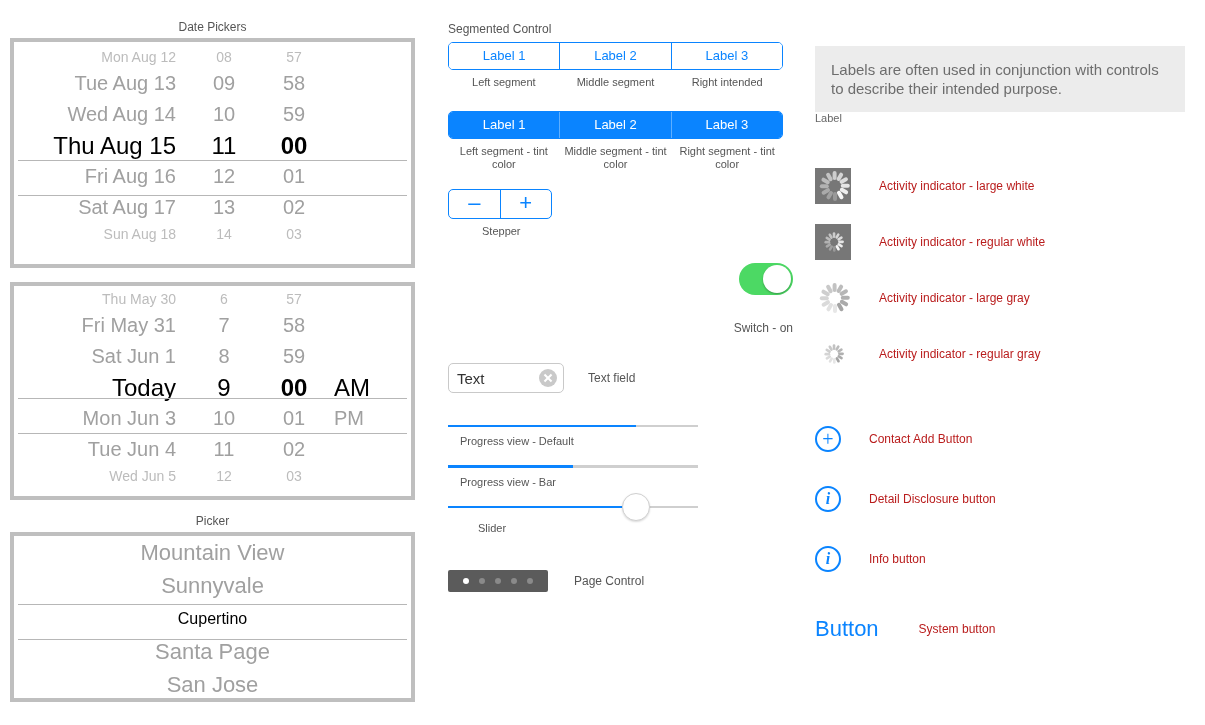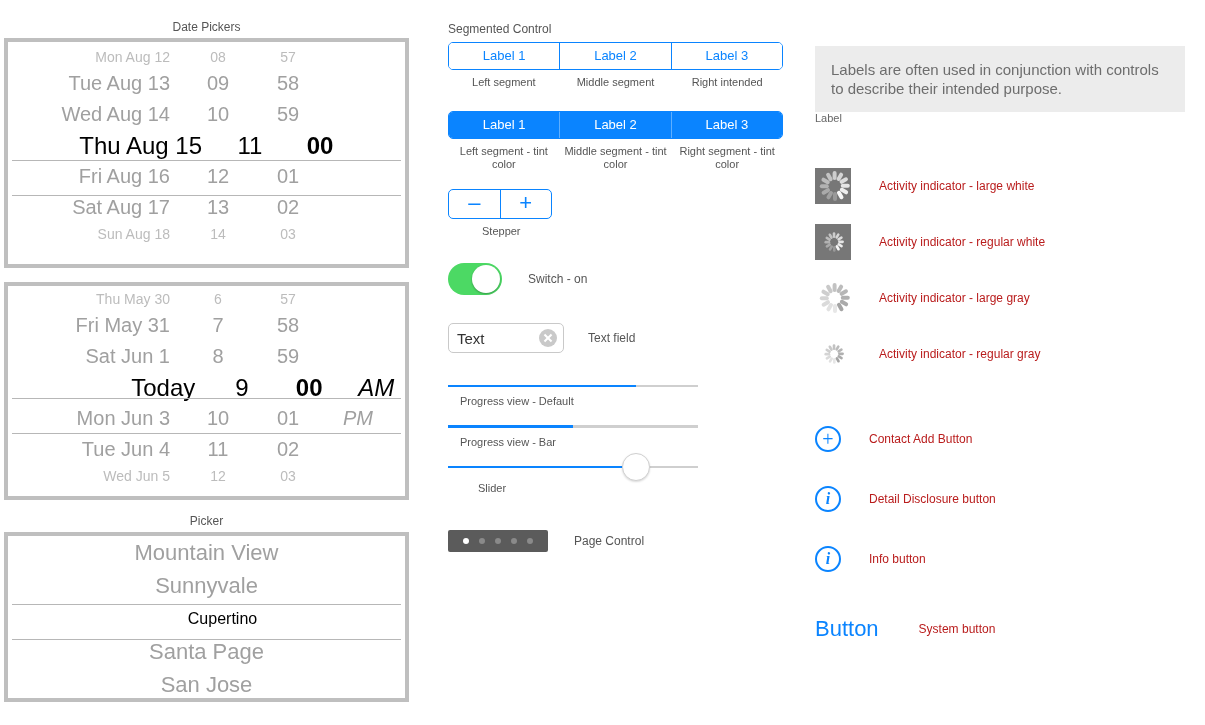--- a/index.html
+++ b/index.html
@@ -4,21 +4,21 @@
 <style>
   * { box-sizing: border-box; margin: 0; padding: 0; }
   body {
     font-family: "Helvetica Neue", Helvetica, Arial, sans-serif;
     background: #fff;
     width: 1205px;
     height: 725px;
     position: relative;
     color: #333;
   }
-  .col-left { position: absolute; left: 4px; top: 20px; width: 405px; }
+  .col-left { position: absolute; left: 10px; top: 20px; width: 405px; }
   .col-mid  { position: absolute; left: 448px; top: 22px; width: 345px; }
   .col-right{ position: absolute; left: 815px; top: 46px; width: 370px; }
 
   .section-title {
     font-size: 12px; color: #555; text-align: center; margin-bottom: 4px;
   }
   .section-title-left { text-align:left; font-size:12px; color:#555; margin-bottom:6px; }
 
   
   .picker-frame {
@@ -36,24 +36,24 @@
   .picker-row {
     display: flex;
     align-items: center;
     height: 31px;
     font-size: 20px;
     color: #a0a0a0;
   }
   .picker-row .c1 { width: 180px; text-align: right; padding-right: 18px; }
   .picker-row .c2 { width: 60px; text-align: center; }
   .picker-row .c3 { width: 80px; text-align: center; }
-  .picker-row .c4 { width: 60px; text-align: center; font-style: italic; }
+  .picker-row .c4 { width: 60px; text-align: left; }
 
   .picker-row.edge { font-size: 14px; color: #bcbcbc; height: 22px;}
-  .picker-row.sel  { color: #000; font-size: 24px; font-weight: 400; padding-left: 32px; }
+  .picker-row.sel  { color: #000; font-size: 24px; font-weight: 400; }
   .picker-row.sel .c3 { font-weight: 600; }
 
   .sel-band {
     position: absolute; left: 4px; right: 4px; height: 36px;
     border-top: 1px solid #b7b7b7; border-bottom: 1px solid #b7b7b7;
     pointer-events: none;
   }
   .dp1 .sel-band { top: 118px; }
   
   .dp2 .sel-band { top: 112px; }
@@ -84,21 +84,21 @@
     overflow:hidden; width:104px; height:30px; margin-top:18px;
   }
   .stepper div {
     flex:1; text-align:center; font-size:22px; line-height:26px;
     color:#0a84ff; border-right:1px solid #0a84ff;
   }
   .stepper div:last-child{border-right:none;}
   .small-cap { font-size:11px; color:#555; margin-top:6px; }
 
   
-  .switch-row { display:flex; align-items:center; margin-top:26px; gap:26px;}
+  .switch-row { display:flex; align-items:flex-end; margin-top:26px; gap:26px;flex-direction:column;}
   .switch {
     width:54px; height:32px; border-radius:16px; position:relative;
     background:#4cd964;
   }
   .switch .knob {
     position:absolute; width:28px; height:28px; border-radius:50%;
     background:#fff; top:2px; right:2px; box-shadow:0 1px 2px rgba(0,0,0,.3);
   }
   .switch.off { background:#fff; border:1px solid #d0d0d0;}
   .switch.off .knob { left:1px; right:auto; top:1px; box-shadow:0 1px 2px rgba(0,0,0,.25);}

